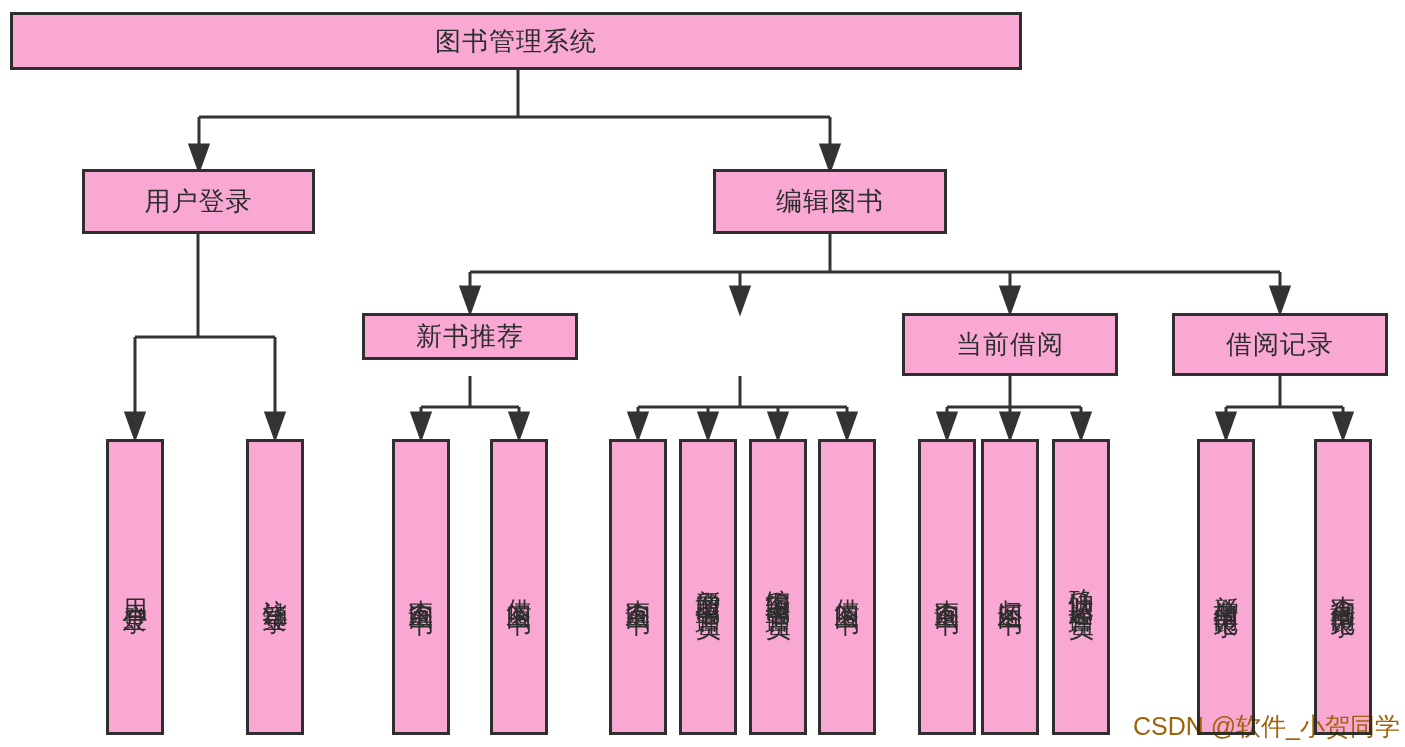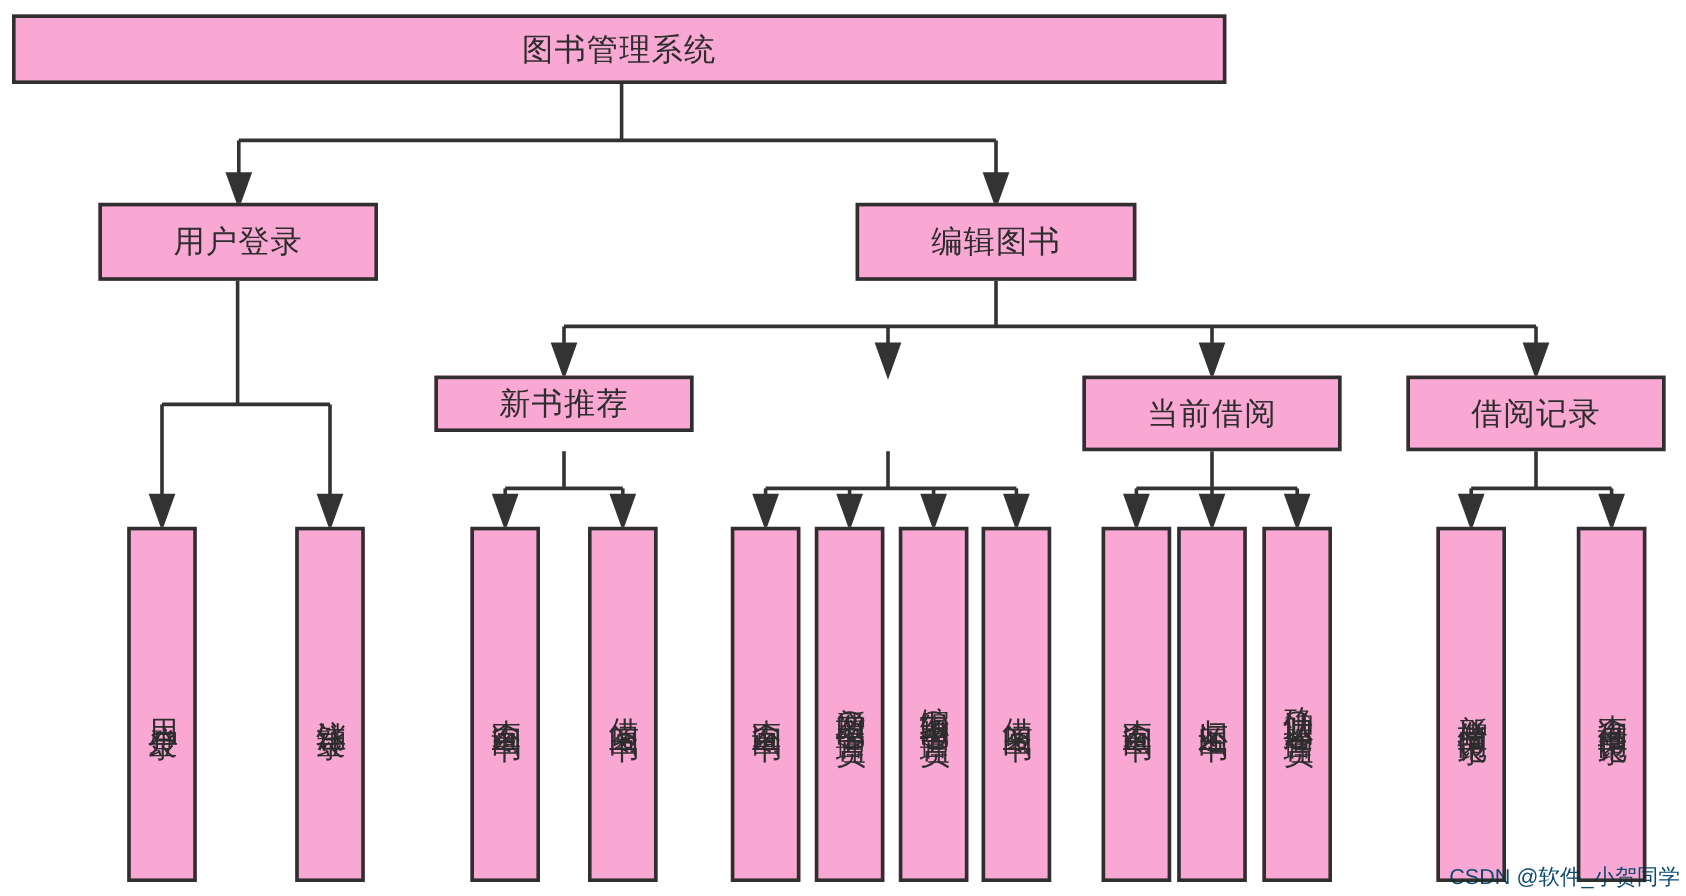--- a/index.html
+++ b/index.html
@@ -44,22 +44,22 @@
     writing-mode: vertical-rl;
     text-orientation: mixed;
     font-size: 25px;
     letter-spacing: 4px;
     line-height: 1;
   }
   #watermark {
     position: absolute;
     right: 5px;
     bottom: 4px;
-    font-size: 18px;
-    color: #0c4a6e;
+    font-size: 25px;
+    color: #a16207;
     letter-spacing: 0px;
     white-space: nowrap;
     z-index: 3;
     mix-blend-mode: darken;
   }
 </style>
 </head>
 <body>
 
 <div id="canvas">

